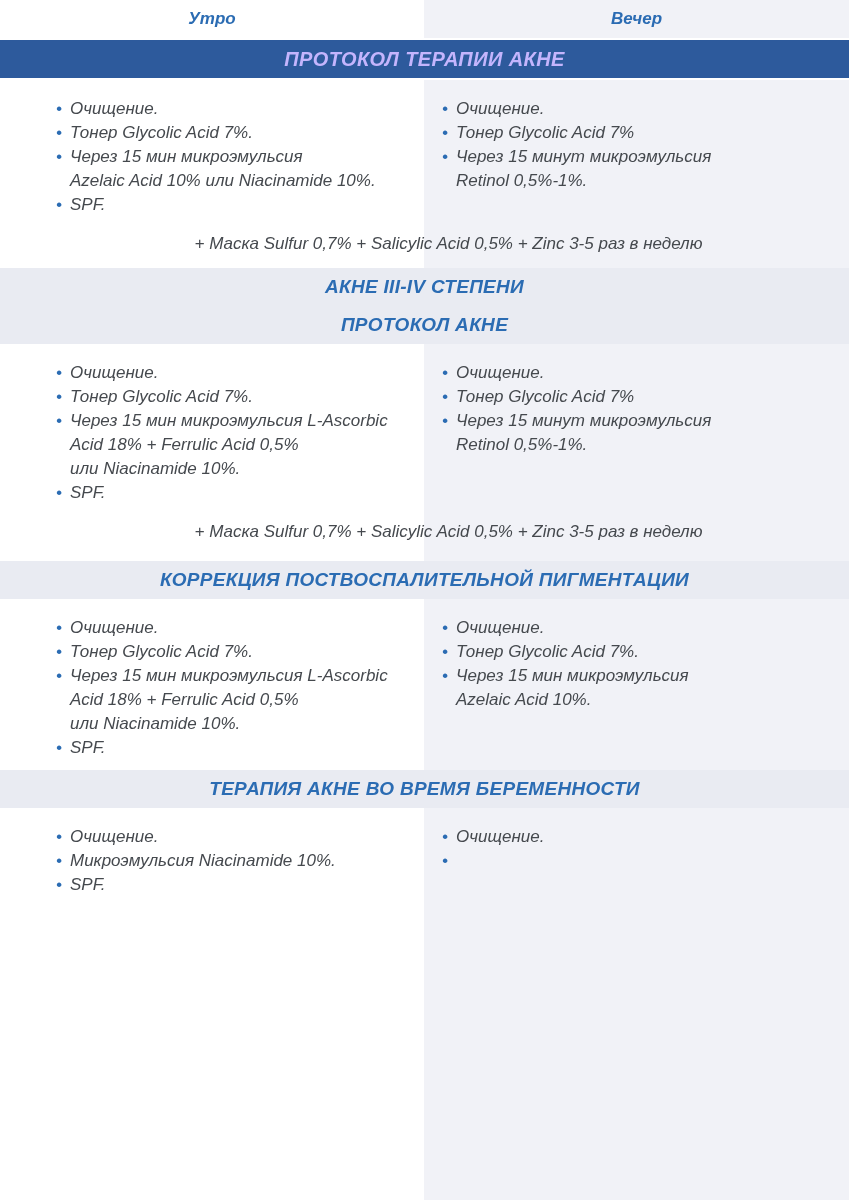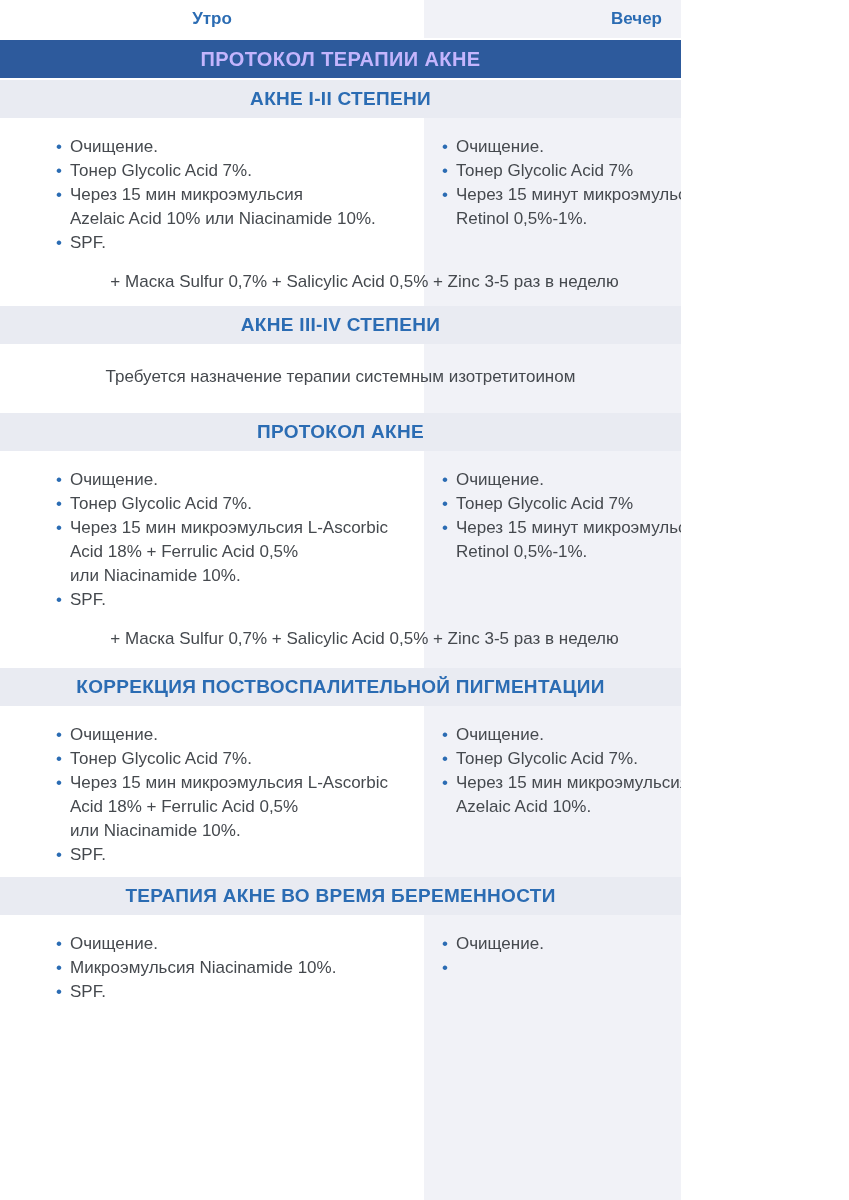--- a/index.html
+++ b/index.html
@@ -9,26 +9,27 @@
     --right-col-bg: #f1f2f7;
     --body-text: #45494e;
   }
   * { box-sizing: border-box; margin: 0; padding: 0; }
   body {
     margin: 0;
     background: #ffffff;
     font-family: "Liberation Sans", sans-serif;
   }
   .page {
-    width: 681px;
+    width: 849px;
     height: 1200px;
     display: flex;
     flex-direction: column;
     background: linear-gradient(to right, #ffffff 424px, var(--right-col-bg) 424px);
     overflow: hidden;
+    font-style: italic;
   }
   
   .tabs {
     display: flex;
     height: 38px;
     flex: 0 0 auto;
   }
   .tab {
     flex: 0 0 424px;
     display: flex;
@@ -116,21 +117,20 @@
 <div class="page">
 
   <div class="tabs">
     <div class="tab morning">Утро</div>
     <div class="tab evening">Вечер</div>
   </div>
 
   <div class="title-bar">ПРОТОКОЛ ТЕРАПИИ АКНЕ</div>
 
   <div class="section">
-    <div class="section-header">АКНЕ I-II СТЕПЕНИ</div>
     <div class="section-body body-s1">
       <div class="cols">
         <ul class="bullets col morning">
 
             <li>
               <span class="dot">•</span>
               <span class="txt">Очищение.</span>
             </li>
 
             <li>
@@ -167,23 +167,20 @@
 Retinol 0,5%-1%.</span>
             </li>
           </ul>
       </div>
       <div class="footnote">+ Маска Sulfur 0,7% + Salicylic Acid 0,5% + Zinc 3-5 раз в неделю</div>
     </div>
   </div>
 
   <div class="section">
     <div class="section-header">АКНЕ III-IV СТЕПЕНИ</div>
-    <div class="section-body body-s2">
-      <div class="note">Требуется назначение терапии системным изотретитоином</div>
-    </div>
   </div>
 
   <div class="section">
     <div class="section-header">ПРОТОКОЛ АКНЕ</div>
     <div class="section-body body-s3">
       <div class="cols">
         <ul class="bullets col morning">
 
             <li>
               <span class="dot">•</span>

